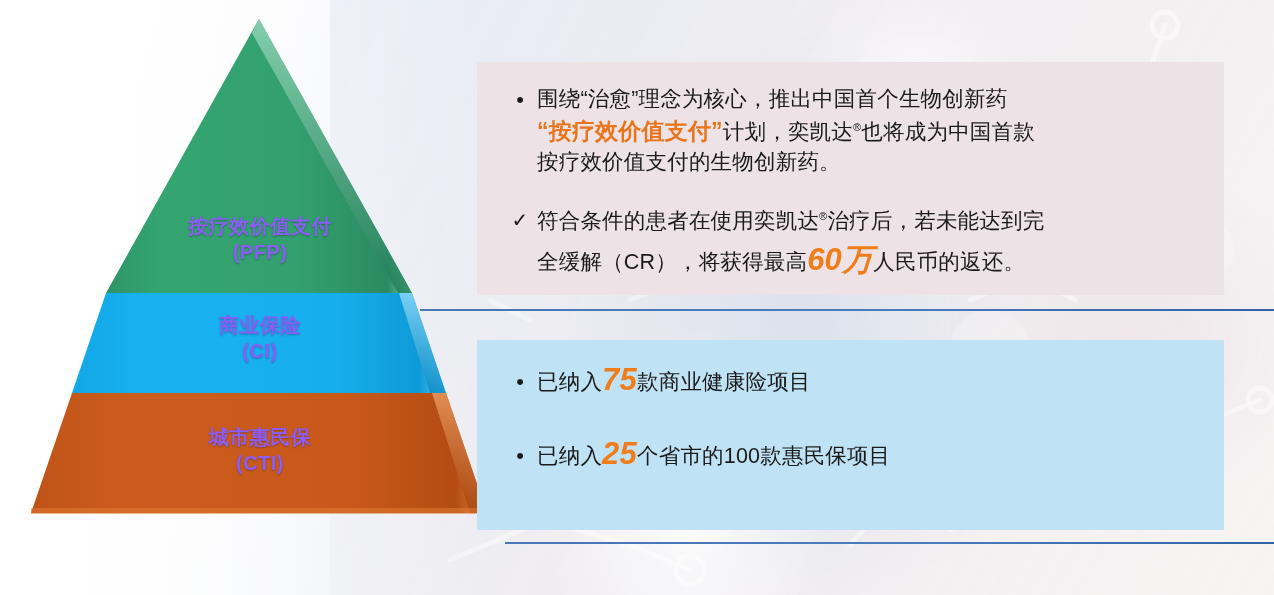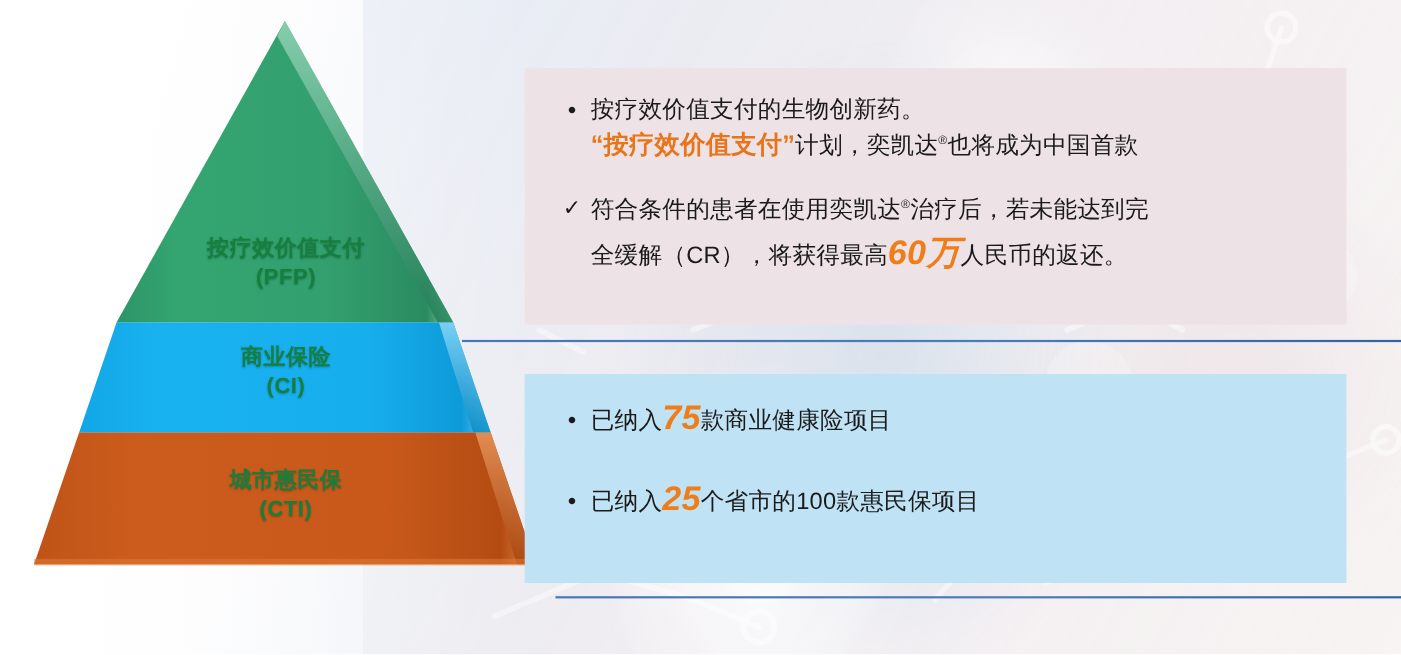--- a/index.html
+++ b/index.html
@@ -58,21 +58,21 @@
   .pyramid-wrap {
     position: absolute;
     left: 0; top: 0;
     width: 520px;
     height: 560px;
   }
   .tier-label {
     position: absolute;
     width: 100%;
     text-align: center;
-    color: #15803d;
+    color: #8b5cf6;
     font-weight: bold;
     font-size: 20px;
     line-height: 1.28;
     letter-spacing: 0.5px;
     text-shadow: 0 1px 2px rgba(0,0,0,0.28);
     pointer-events: none;
   }
   .tier-label .sub { display: block; }
 
   
@@ -263,24 +263,27 @@
       <span class="sub">(CI)</span>
     </div>
   </div>
 
   <div class="panel panel-pink">
 
     <div class="bullet-row">
       <div class="marker">•</div>
       <div class="btext">
         <div>
-          <span>按疗效价值支付的生物创新药。</span>
+          <span>围绕“治愈”理念为核心，推出中国首个生物创新药</span>
         </div>
         <div>
           <span class="hl-quote">“按疗效价值支付”</span><span>计划，奕凯达</span><span class="sup-r">®</span><span>也将成为中国首款</span>
+        </div>
+        <div>
+          <span>按疗效价值支付的生物创新药。</span>
         </div>
       </div>
     </div>
 
     <div class="gap"></div>
 
     <div class="bullet-row">
       <div class="marker check">✓</div>
       <div class="btext">
         <div>

